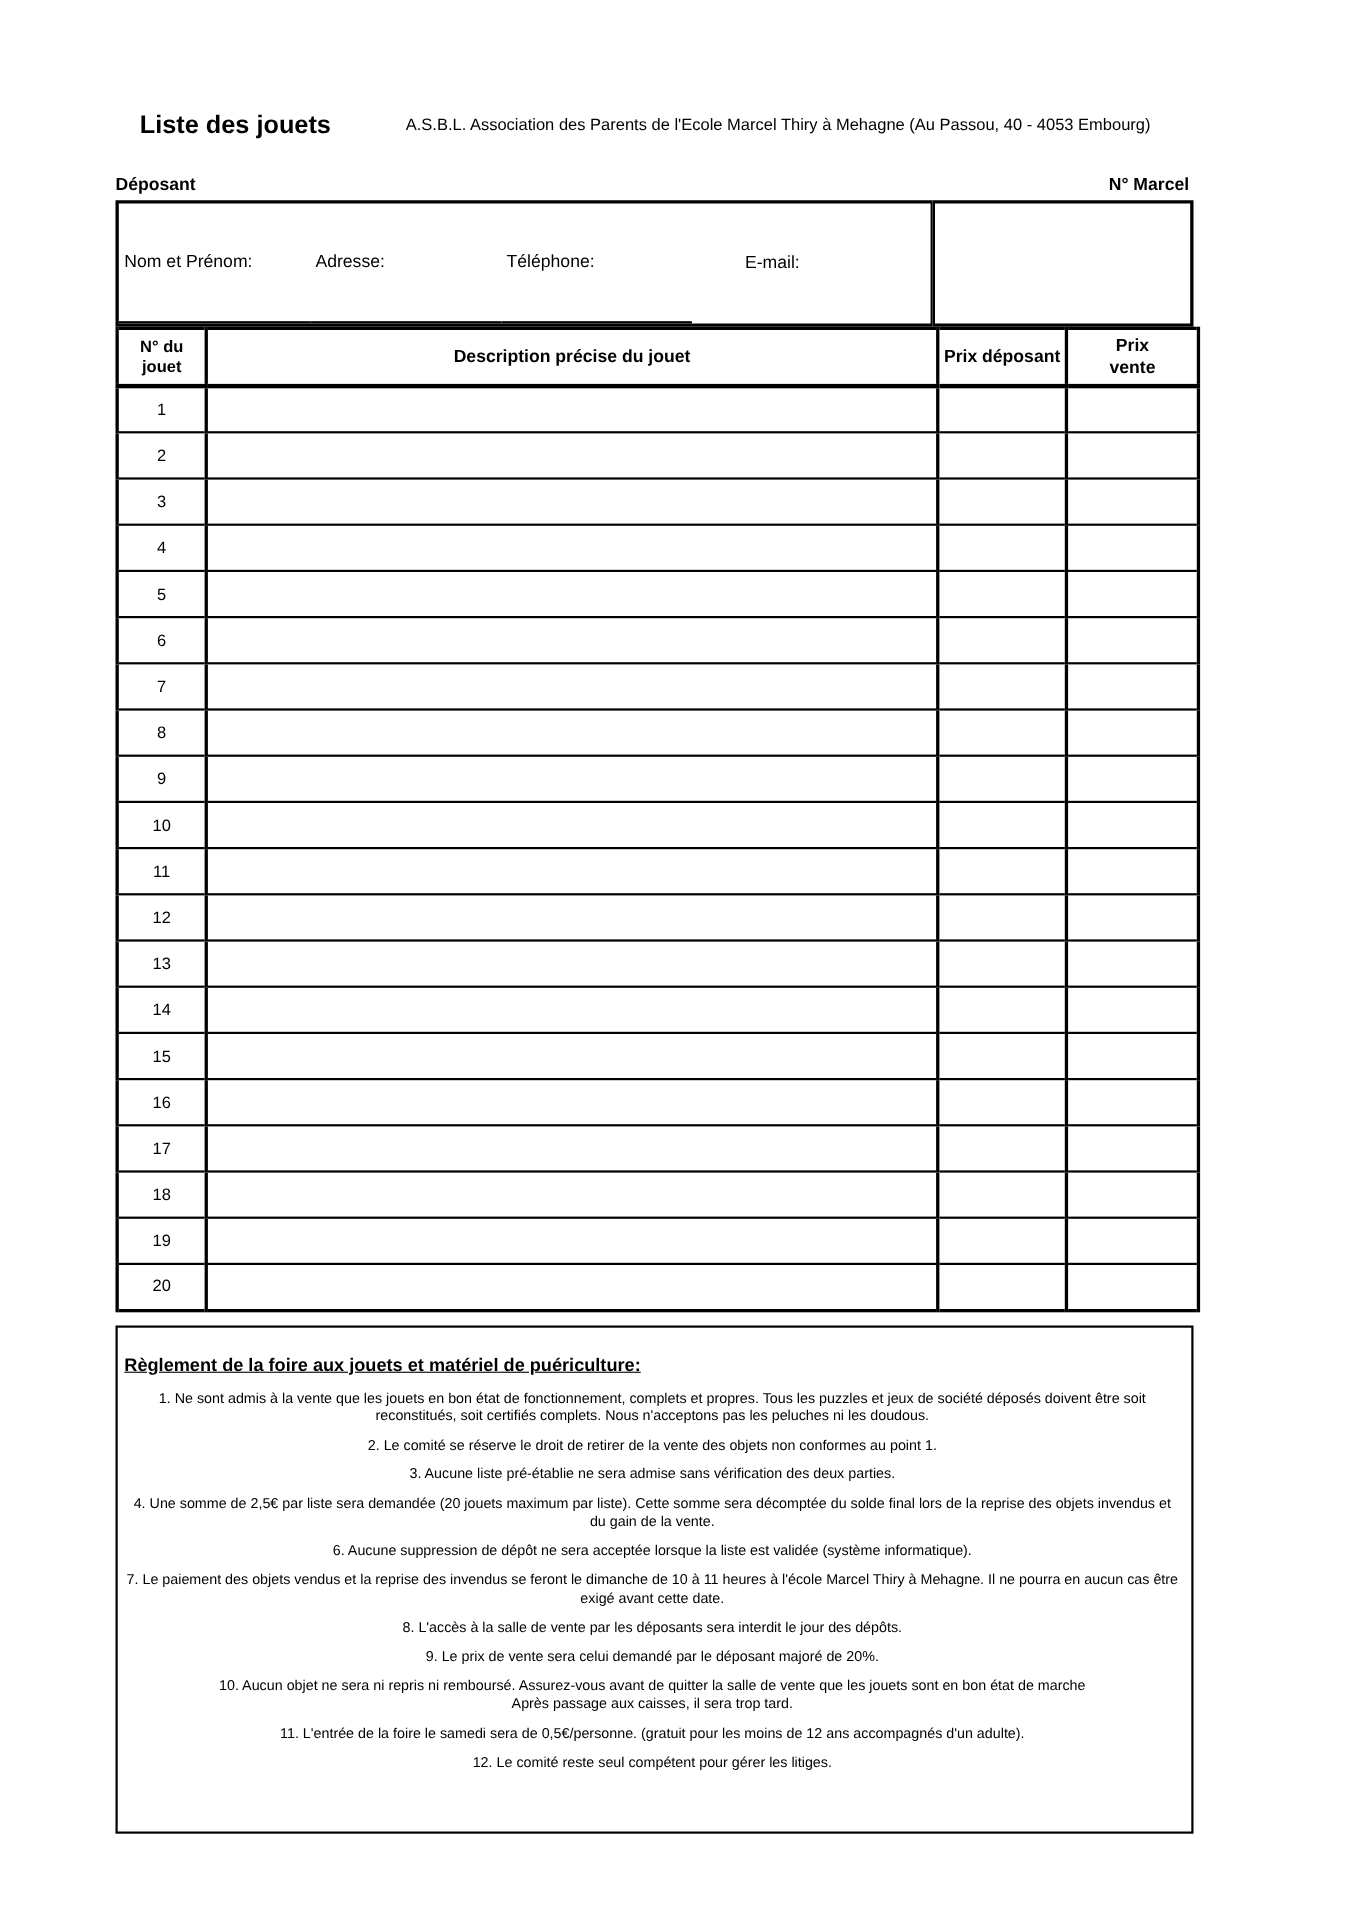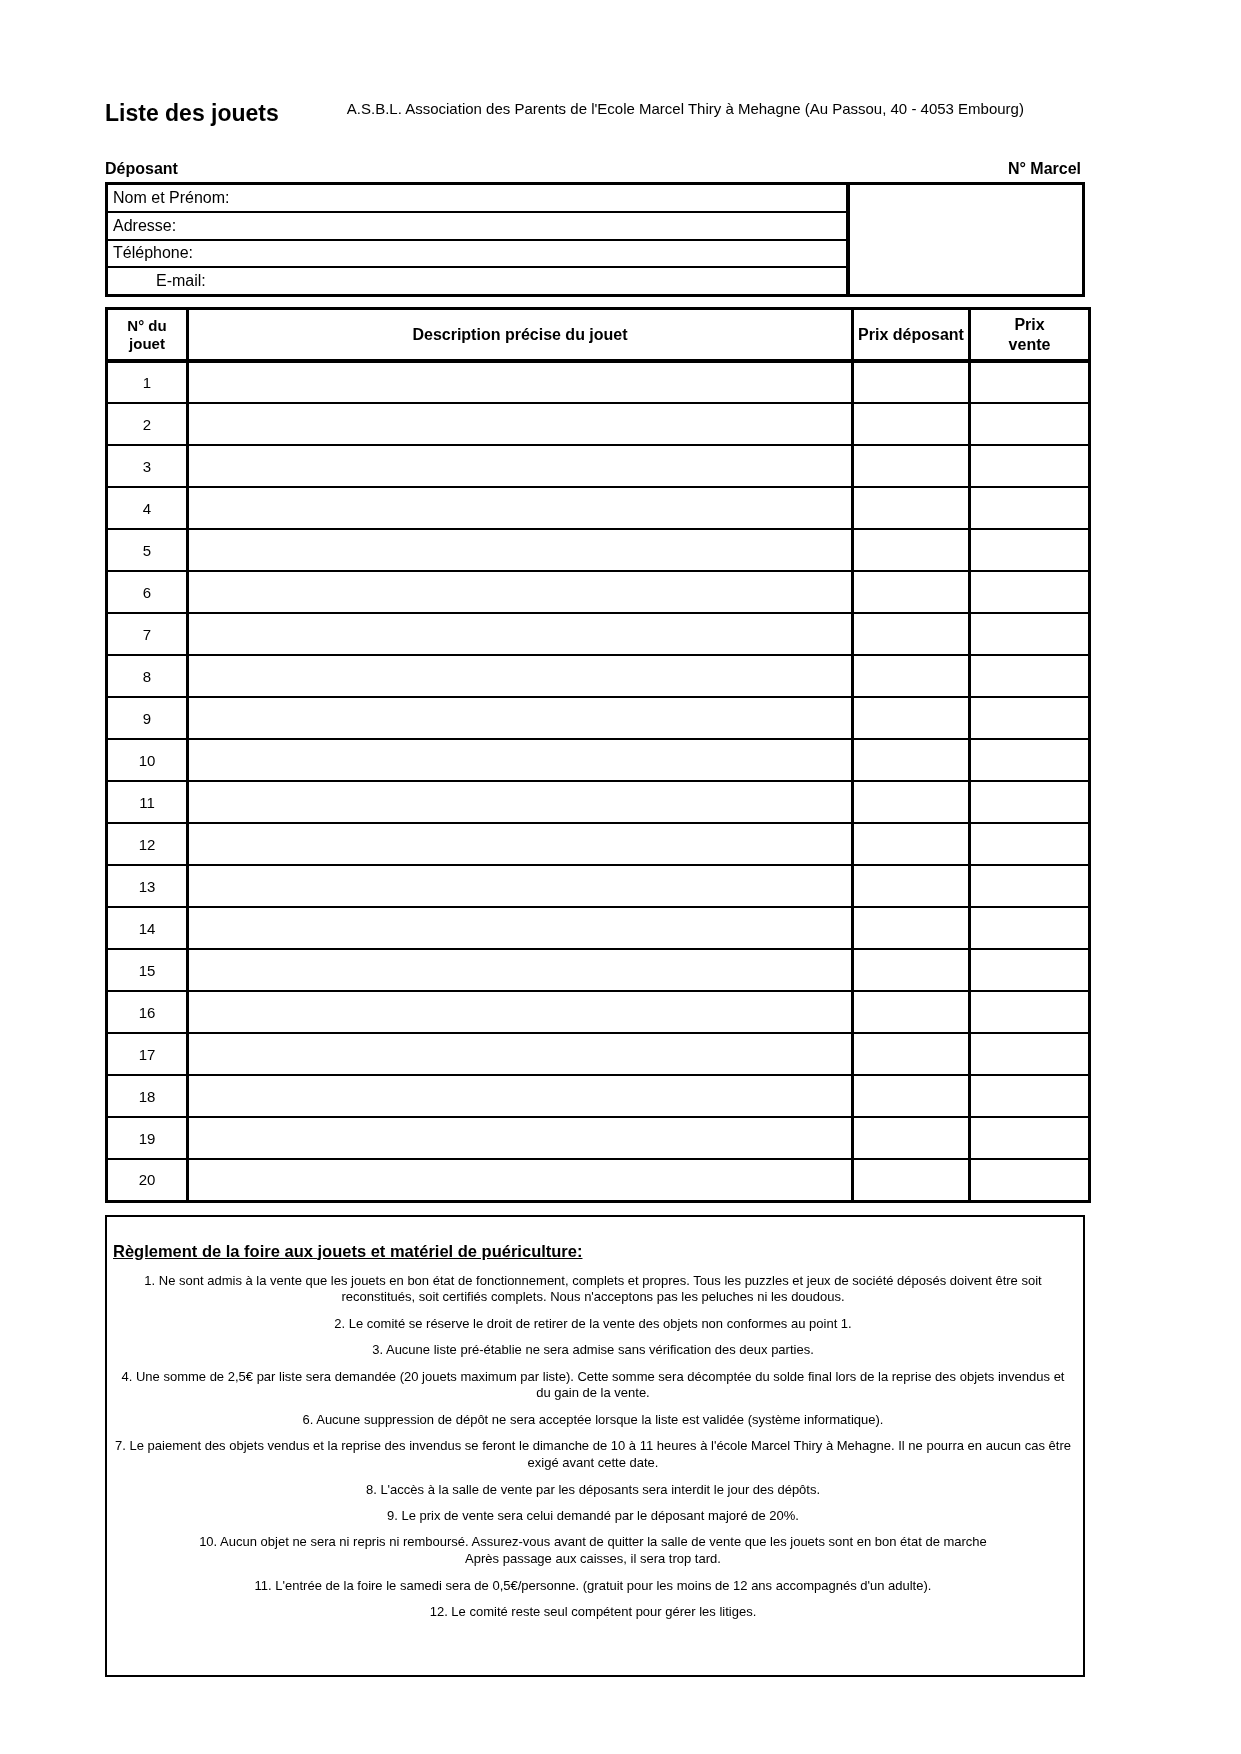--- a/index.html
+++ b/index.html
@@ -7,38 +7,38 @@
     position:relative;
     width:1241px;height:1754px;
     background:#ffffff;
     color:#000;
     font-family:"Liberation Sans", sans-serif;
     overflow:hidden;
   }
   .content{position:absolute;left:105px;top:0;width:980px;}
 
   
-  .header-row{margin-top:100px;display:flex;align-items:flex-start;}
+  .header-row{margin-top:100px;display:flex;align-items:center;margin-left:22px;}
   .doc-title{font-size:23px;font-weight:bold;margin:0;letter-spacing:0;}
   .assoc{font-size:15px;margin-left:68px;}
 
   
   .labels-row{display:flex;justify-content:space-between;margin-top:33px;font-size:16px;font-weight:bold;gap:26px;}
   .ln-label{padding-right:4px;}
 
   
   .depositor-row{display:flex;margin-top:4px;height:115px;}
-  .fields-box{width:743px;box-sizing:border-box;border:3px solid #000;border-right-width:2px;display:flex;flex-direction:column;background:#fff;}
+  .fields-box{width:743px;box-sizing:border-box;border:3px solid #000;border-right-width:2px;display:flex;flex-direction:row;background:#fff;}
   .field-row{flex:1;display:flex;align-items:center;border-bottom:2px solid #000;padding-left:5px;font-size:16px;}
   .field-row:last-child{border-bottom:none;padding-left:48px;}
   .field-fill{flex:1;align-self:stretch;}
   .list-number-box{width:237px;box-sizing:border-box;border:3px solid #000;border-left-width:2px;background:#fff;}
 
   
-  .toys{border-collapse:collapse;table-layout:fixed;width:980px;margin-top:10px;border:3px solid #000;}
+  .toys{border-collapse:collapse;table-layout:fixed;width:980px;border:3px solid #000;}
   .toys th,.toys td{border:2px solid #000;border-left-width:3px;border-right-width:3px;padding:0;}
   .toys thead th{
     height:49px;font-size:16px;font-weight:bold;text-align:center;vertical-align:middle;
     white-space:pre-line;line-height:1.2;border-bottom-width:4px;
   }
   .toys tbody tr{height:42px;}
   .toys .col-num{width:78px;text-align:center;font-size:15px;vertical-align:middle;}
   .toys .col-desc{width:662px;}
   .toys .col-dep{width:114px;}
   .toys .col-sale{width:117px;}

